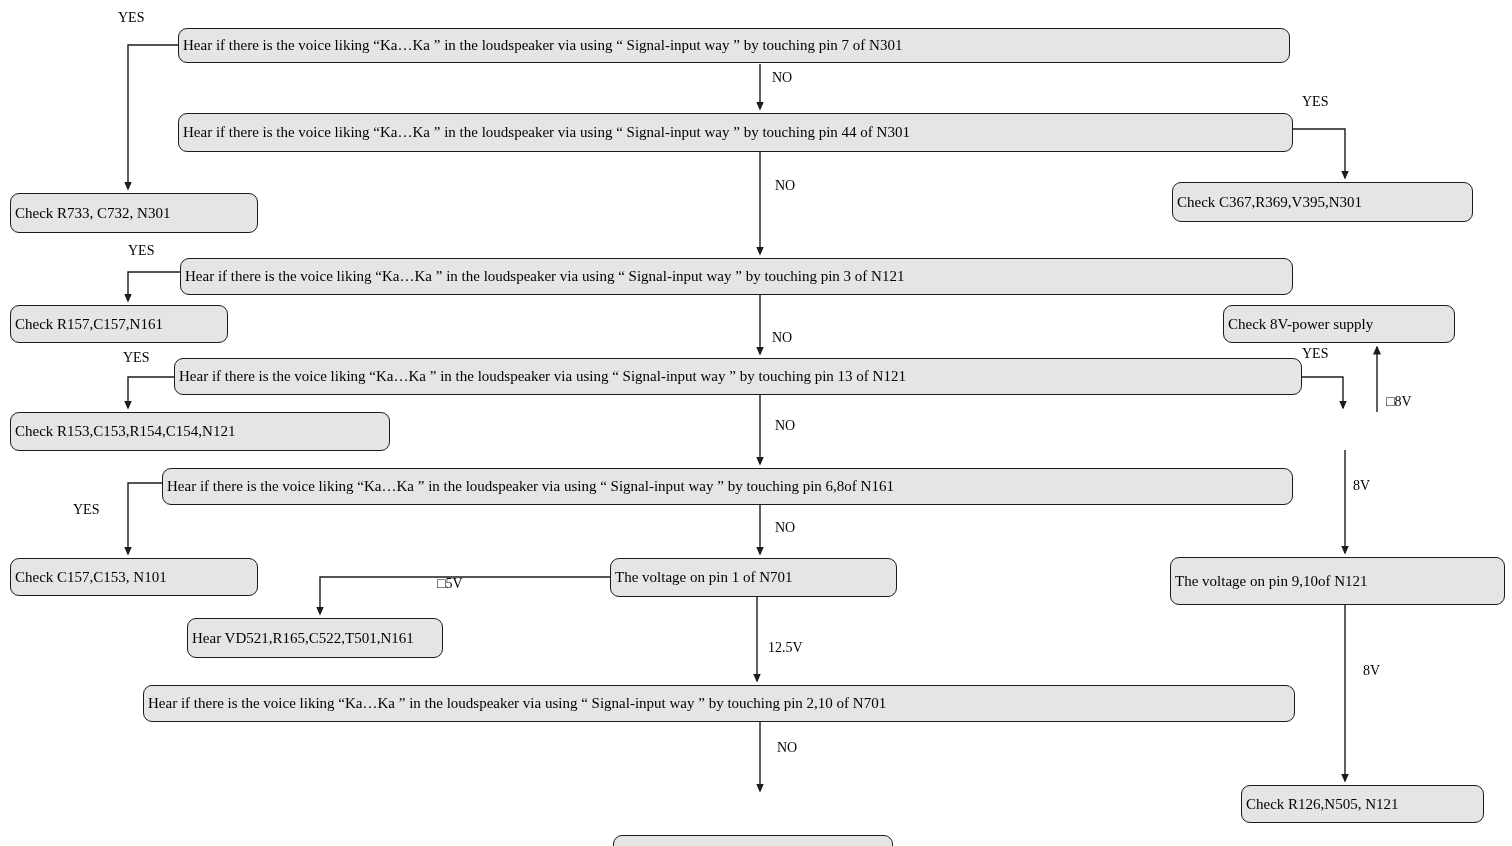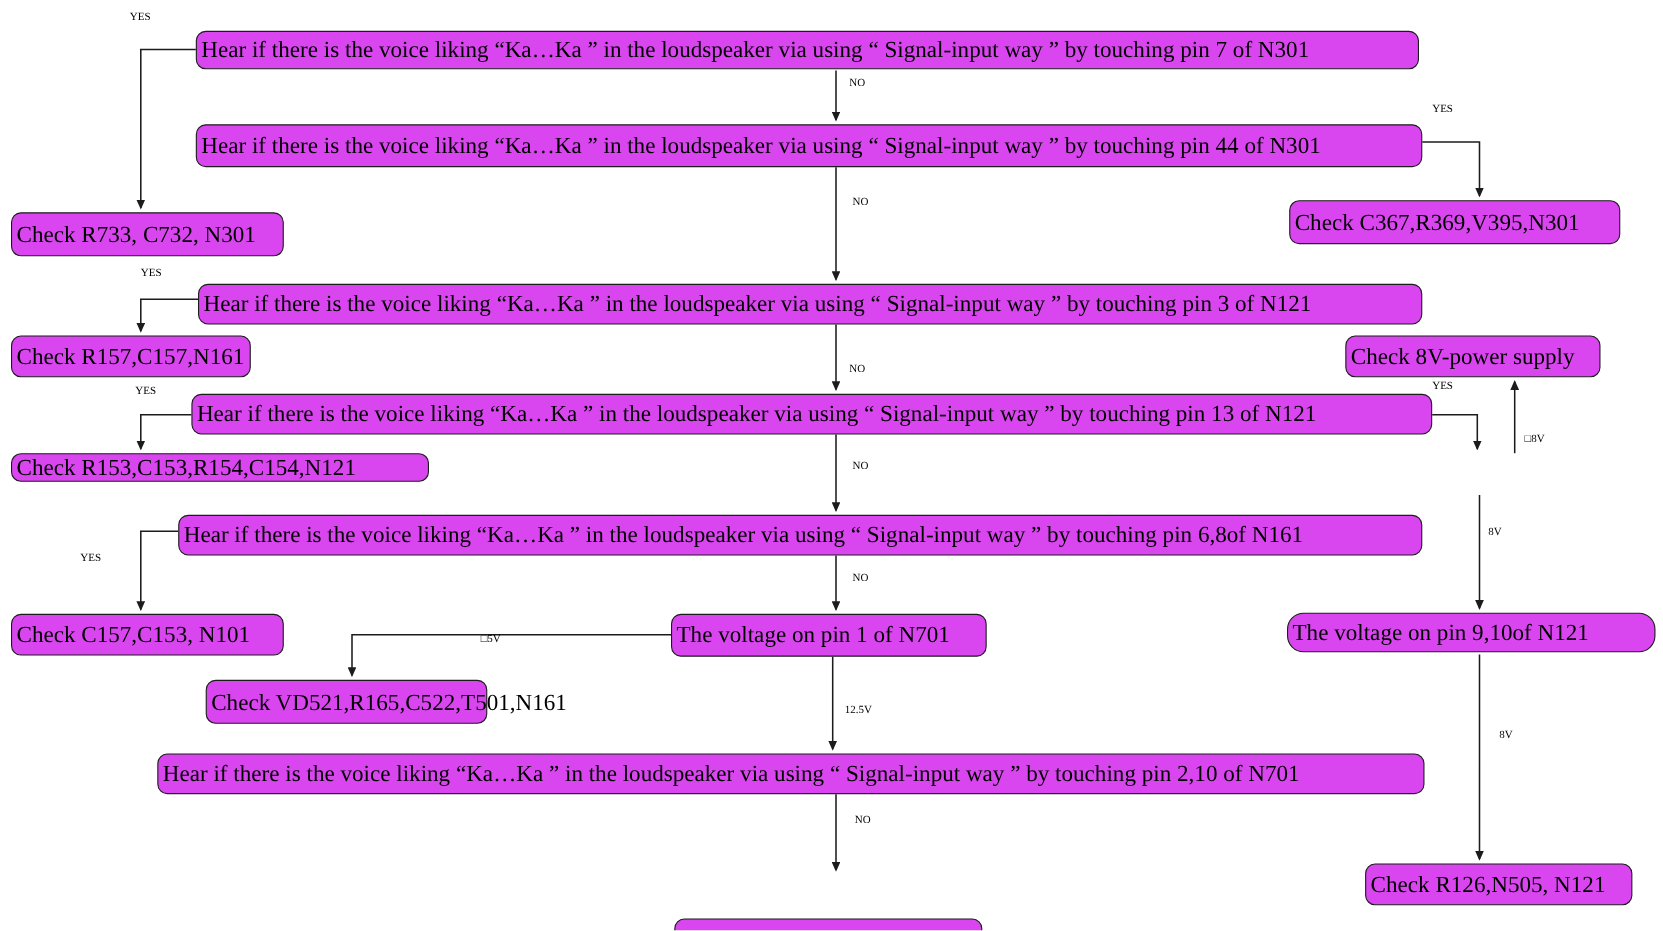--- a/index.html
+++ b/index.html
@@ -8,54 +8,54 @@
     width:1512px;height:846px;
     background:#ffffff;
     font-family:"Liberation Serif","DejaVu Serif",serif;
     color:#000000;
     overflow:hidden;
   }
   #wires{position:absolute;left:0;top:0;width:1512px;height:846px;}
   .node{
     position:absolute;
     box-sizing:border-box;
-    background:#d946ef;
+    background:#e5e5e5;
     border:1.5px solid #1c1c1c;
     border-radius:9px;
     display:flex;align-items:center;
     padding:0 3px 0 4px;
-    font-size:21px;
+    font-size:15px;
     white-space:nowrap;
     z-index:2;
   }
   .lbl{
     position:absolute;
-    font-size:10px;
+    font-size:14px;
     white-space:nowrap;
     z-index:3;
     background:transparent;
   }
   
   #n-q1   {left:178px; top:28px;  width:1112px;height:35px;}
   #n-q2   {left:178px; top:113px; width:1115px;height:39px;}
   #n-r733 {left:10px;  top:193px; width:248px; height:40px;}
   #n-c367 {left:1172px;top:182px; width:301px; height:40px;}
   #n-q3   {left:180px; top:258px; width:1113px;height:37px;}
   #n-r157 {left:10px;  top:305px; width:218px; height:38px;}
   #n-p8v  {left:1223px;top:305px; width:232px; height:38px;}
   #n-q4   {left:174px; top:358px; width:1128px;height:37px;}
-  #n-r153 {left:10px;  top:412px; width:380px; height:26px;}
+  #n-r153 {left:10px;  top:412px; width:380px; height:39px;}
   #n-v16  {left:1212px;top:412px; width:293px; height:38px;}
   #n-q5   {left:162px; top:468px; width:1131px;height:37px;}
   #n-c157 {left:10px;  top:558px; width:248px; height:38px;}
   #n-v701 {left:610px; top:558px; width:287px; height:39px;}
   #n-vd521{left:187px; top:618px; width:256px; height:40px;}
   #n-q7   {left:143px; top:685px; width:1152px;height:37px;}
   #n-sp161{left:613px; top:795px; width:280px; height:40px;margin-top:40px;}
-  #n-v910 {left:1170px;top:557px; width:335px; height:36px;border-radius:15px;}
+  #n-v910 {left:1170px;top:557px; width:335px; height:48px;}
   #n-r126 {left:1225px;top:785px; width:243px; height:38px;margin-left:16px;}
   
   #l-yes-q1 {left:118px; top:10px;}
   #l-no-q1  {left:772px; top:70px;}
   #l-yes-q2 {left:1302px;top:94px;}
   #l-no-q2  {left:775px; top:178px;}
   #l-yes-q3 {left:128px; top:243px;}
   #l-no-q3  {left:772px; top:330px;}
   #l-yes-q4 {left:123px; top:350px;}
   #l-yes-v16{left:1302px;top:346px;}
@@ -108,21 +108,21 @@
   <div class="node" id="n-q5">Hear if there is the voice liking “Ka…Ka ” in the loudspeaker via using “ Signal-input way ” by touching pin 6,8of N161</div>
   <div class="node" id="n-q7">Hear if there is the voice liking “Ka…Ka ” in the loudspeaker via using “ Signal-input way ” by touching pin 2,10 of N701</div>
 
   <div class="node" id="n-r733">Check R733, C732, N301</div>
   <div class="node" id="n-c367">Check C367,R369,V395,N301</div>
   <div class="node" id="n-r157">Check R157,C157,N161</div>
   <div class="node" id="n-p8v">Check 8V-power supply</div>
   <div class="node" id="n-r153">Check R153,C153,R154,C154,N121</div>
   <div class="node" id="n-c157">Check C157,C153, N101</div>
   <div class="node" id="n-v701">The voltage on pin 1 of N701</div>
-  <div class="node" id="n-vd521">Check VD521,R165,C522,T501,N161</div>
+  <div class="node" id="n-vd521">Hear VD521,R165,C522,T501,N161</div>
   <div class="node" id="n-v910">The voltage on pin 9,10of N121</div>
   <div class="node" id="n-sp161">Check SP161, SP162, N161</div>
   <div class="node" id="n-r126">Check R126,N505, N121</div>
 
   <span class="lbl" id="l-yes-q1">YES</span>
   <span class="lbl" id="l-no-q1">NO</span>
   <span class="lbl" id="l-yes-q2">YES</span>
   <span class="lbl" id="l-no-q2">NO</span>
   <span class="lbl" id="l-yes-q3">YES</span>
   <span class="lbl" id="l-no-q3">NO</span>

